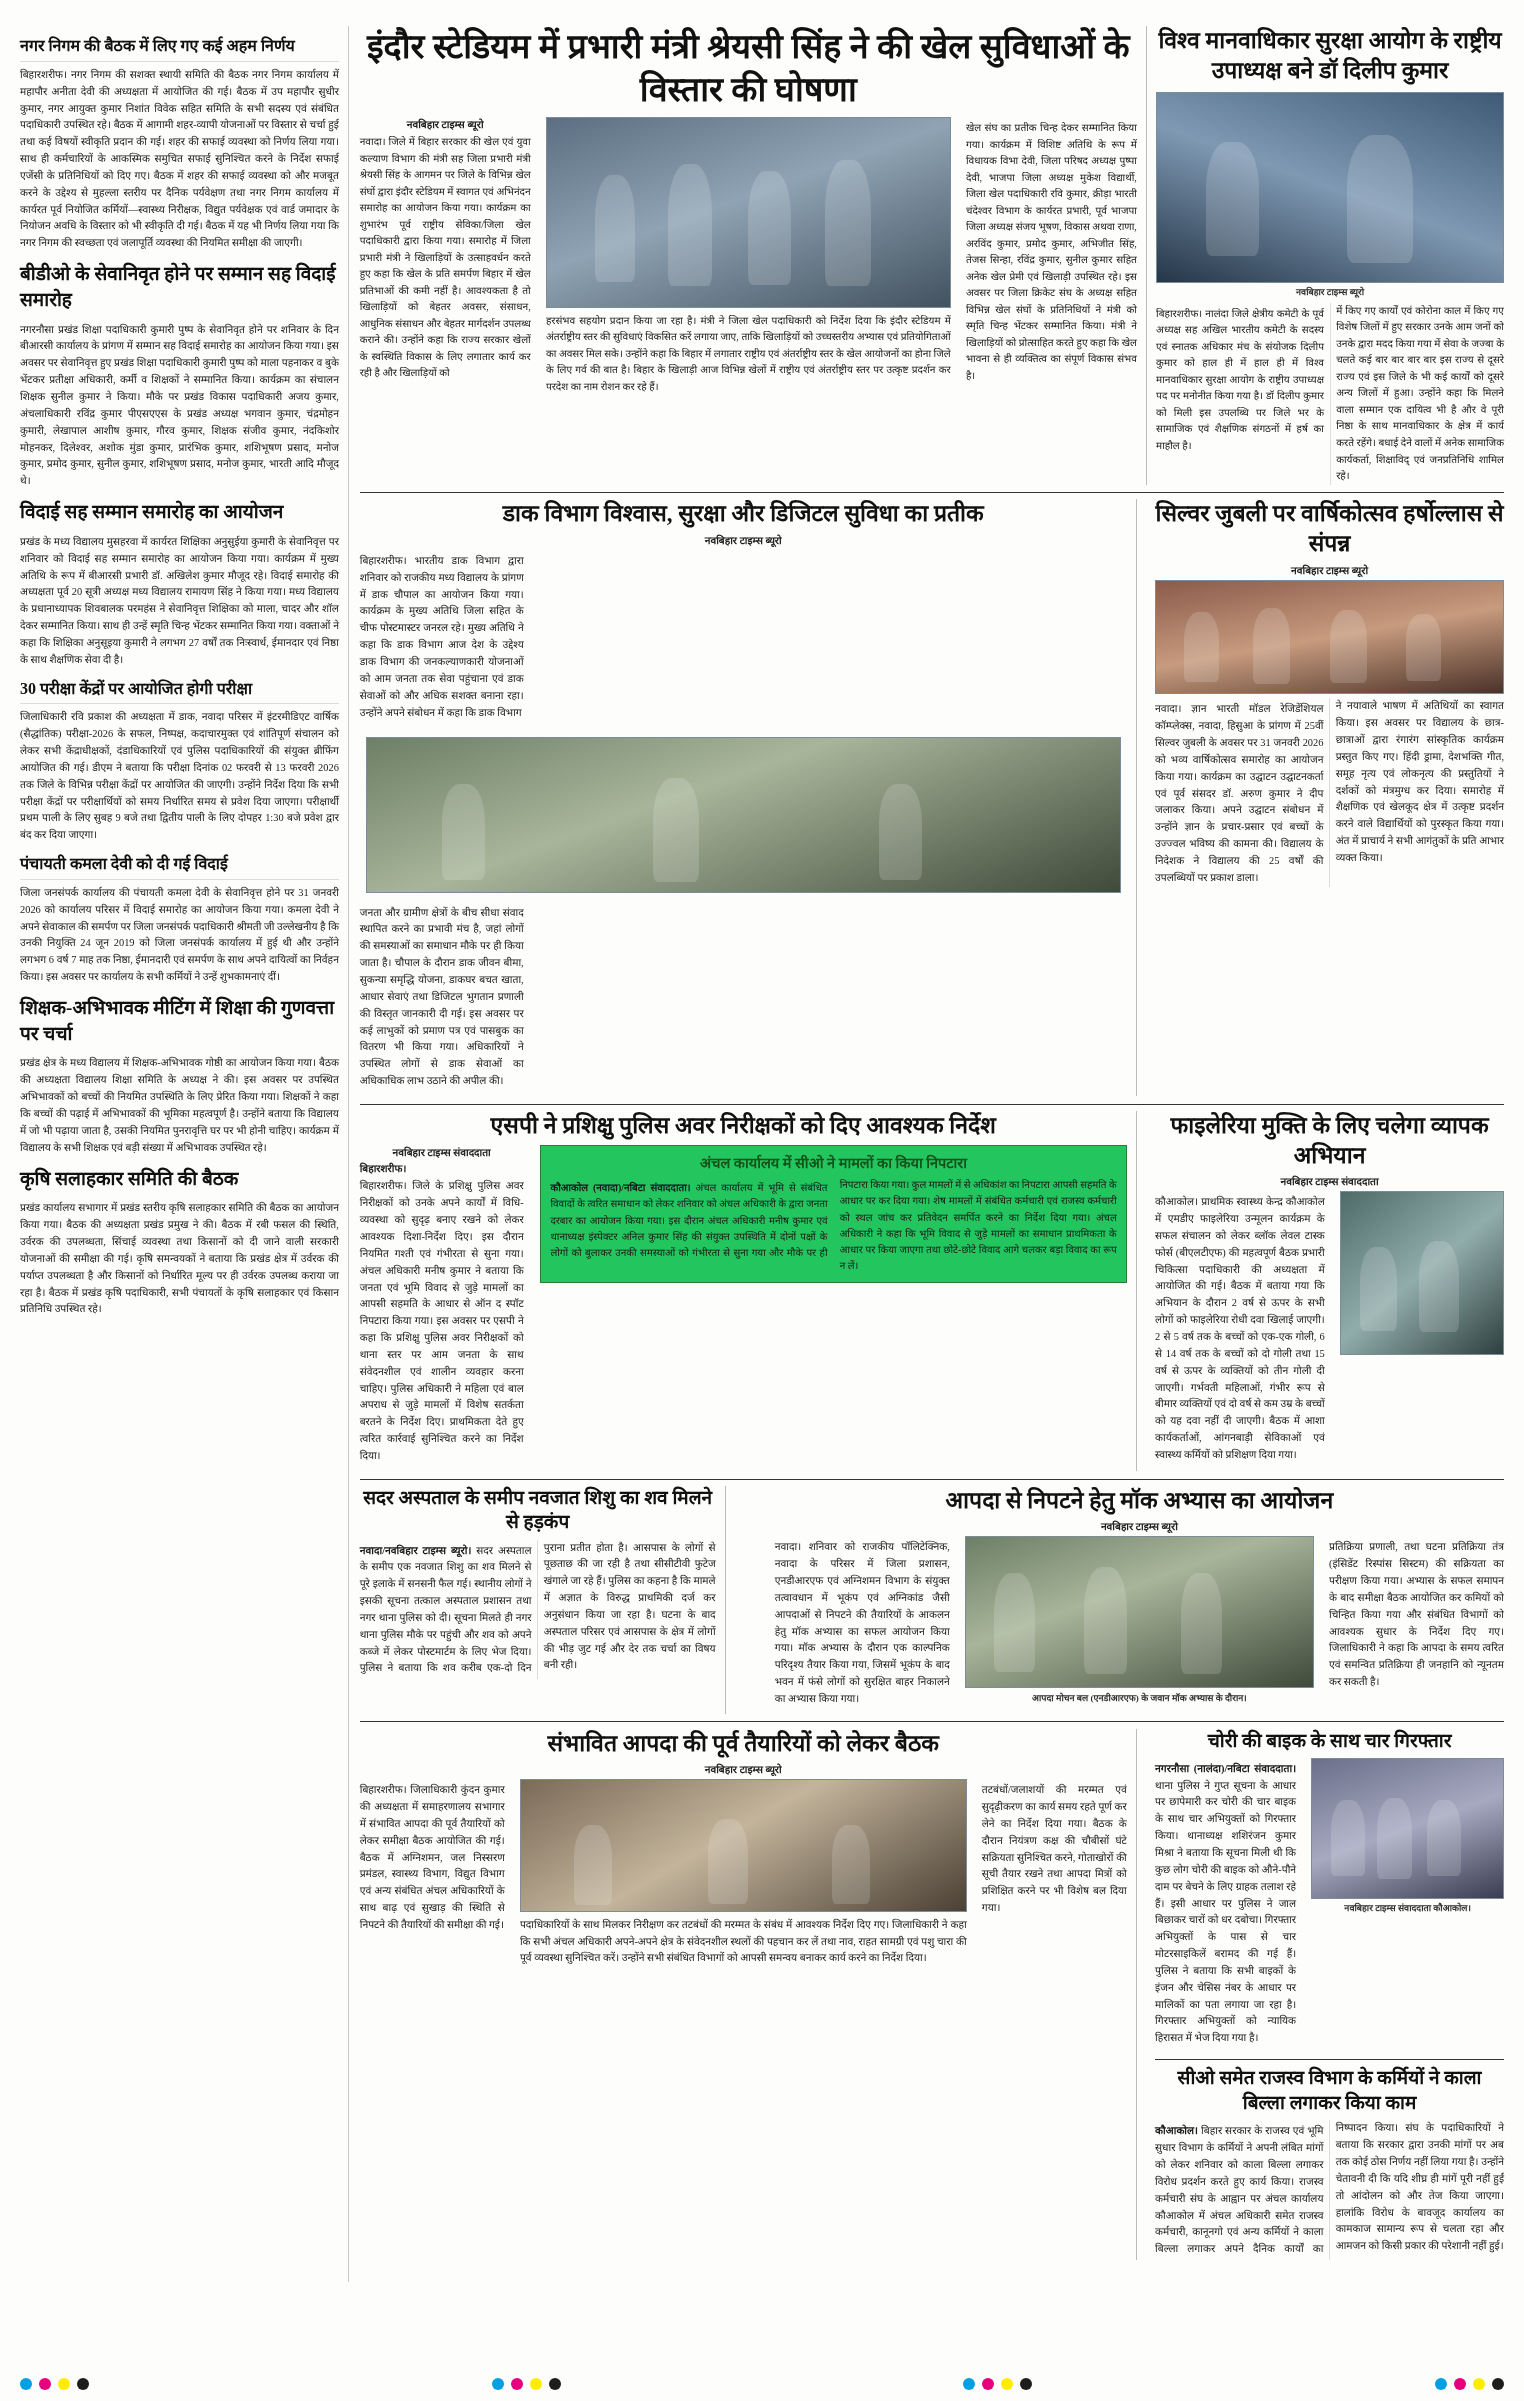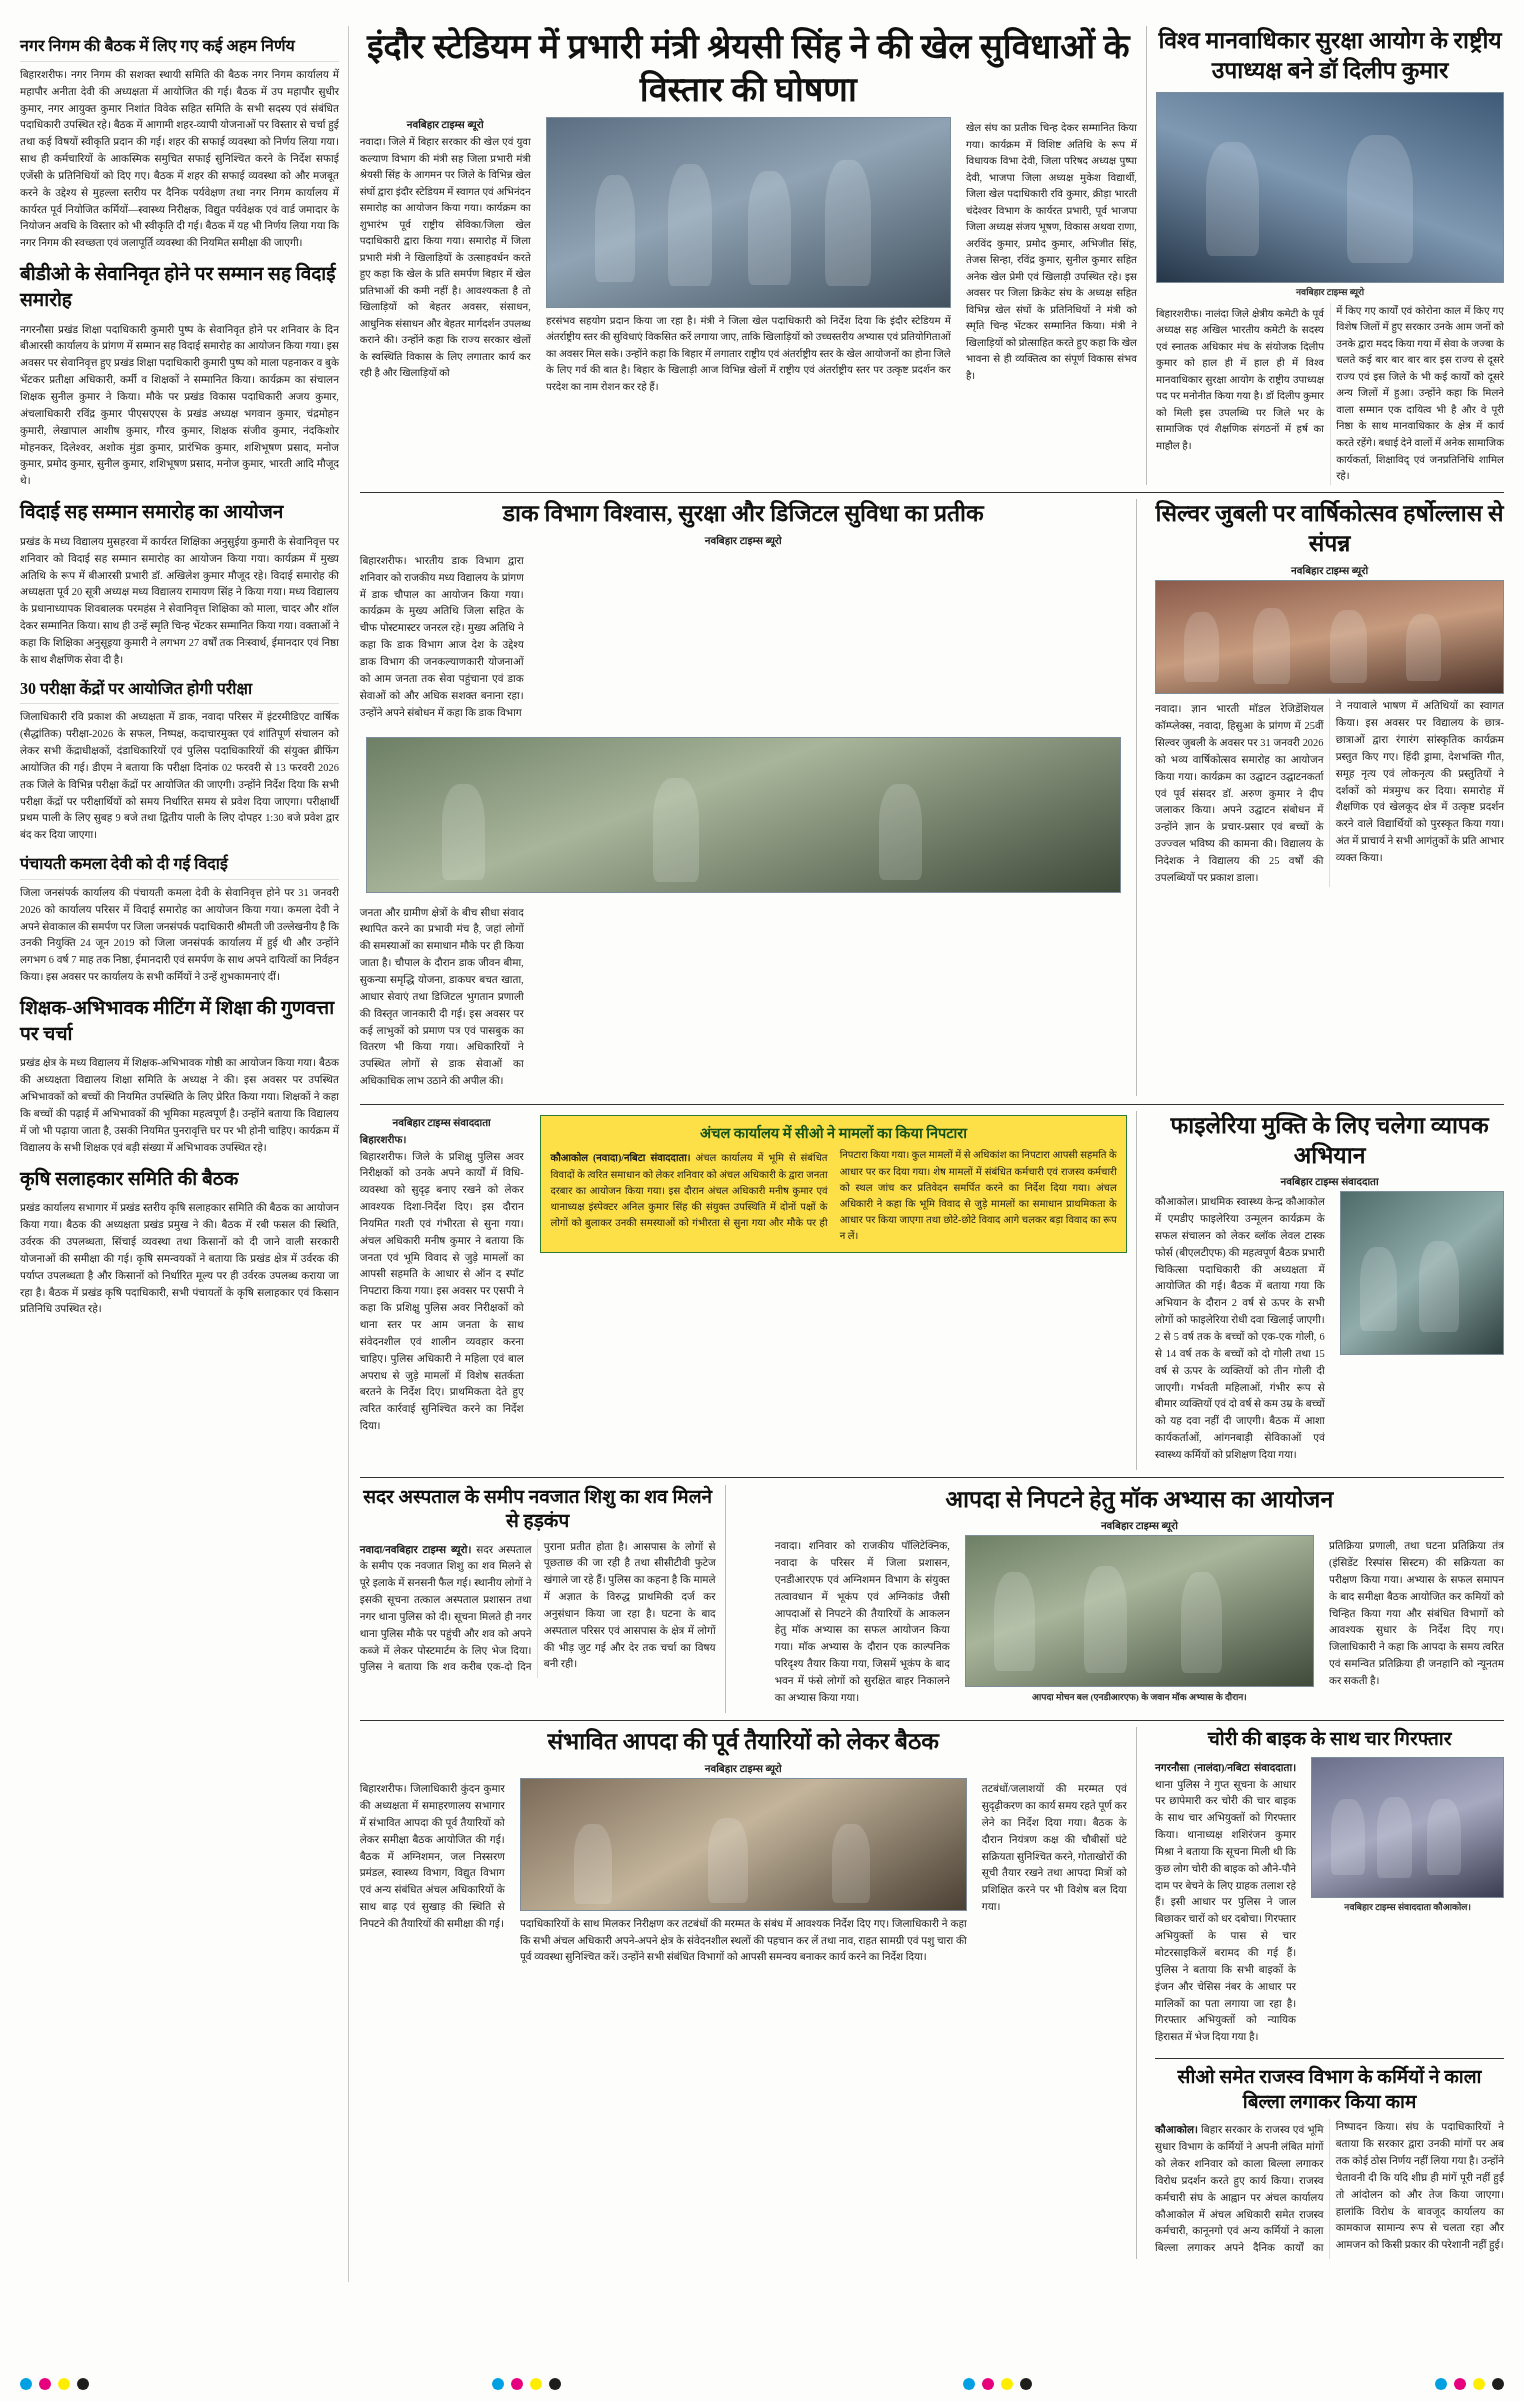--- a/index.html
+++ b/index.html
@@ -194,21 +194,21 @@
   .ph-g { background: linear-gradient(160deg,#6b6f8a 0%, #a6a9c0 50%, #3b3e52 100%); }
 
   .photo .figure {
     position: absolute;
     background: rgba(255,255,255,0.16);
     border-radius: 40% 40% 10% 10%;
   }
 
   .greenbox {
     border: 1.5px solid #2f7a34;
-    background: #fde047;
+    background: #22c55e;
     padding: 7.6px 9.1px;
   }
   .greenbox .gb-title {
     font-family: "Liberation Serif", serif;
     font-weight: bold;
     font-size: 14.5px;
     text-align: center;
     color: #14521a;
     line-height: 1.3;
     margin-bottom: 4.6px;
@@ -369,20 +369,21 @@
           <div class="cols2" style="margin-top:4.6px;">
             <div class="body-text">नवादा। ज्ञान भारती मॉडल रेजिडेंशियल कॉम्प्लेक्स, नवादा, हिसुआ के प्रांगण में 25वीं सिल्वर जुबली के अवसर पर 31 जनवरी 2026 को भव्य वार्षिकोत्सव समारोह का आयोजन किया गया। कार्यक्रम का उद्घाटन उद्घाटनकर्ता एवं पूर्व संसदर डॉ. अरुण कुमार ने दीप जलाकर किया। अपने उद्घाटन संबोधन में उन्होंने ज्ञान के प्रचार-प्रसार एवं बच्चों के उज्ज्वल भविष्य की कामना की। विद्यालय के निदेशक ने विद्यालय की 25 वर्षों की उपलब्धियों पर प्रकाश डाला।</div>
             <div class="body-text">ने नयावाले भाषण में अतिथियों का स्वागत किया। इस अवसर पर विद्यालय के छात्र-छात्राओं द्वारा रंगारंग सांस्कृतिक कार्यक्रम प्रस्तुत किए गए। हिंदी ड्रामा, देशभक्ति गीत, समूह नृत्य एवं लोकनृत्य की प्रस्तुतियों ने दर्शकों को मंत्रमुग्ध कर दिया। समारोह में शैक्षणिक एवं खेलकूद क्षेत्र में उत्कृष्ट प्रदर्शन करने वाले विद्यार्थियों को पुरस्कृत किया गया। अंत में प्राचार्य ने सभी आगंतुकों के प्रति आभार व्यक्त किया।</div>
           </div>
         </div>
       </div>
 
       <div class="flexrow sec rule-top" style="padding-top:6.1px;">
 
         <div style="flex:1 1 auto;padding-right:9.1px;border-right:1.5px solid #bbb;">
+          <div class="hl-l">एसपी ने प्रशिक्षु पुलिस अवर निरीक्षकों को दिए आवश्यक निर्देश</div>
           <div class="flexrow" style="margin-top:4.6px;">
             <div style="width:164px;flex:0 0 164px;">
               <div class="lede-label">नवबिहार टाइम्स संवाददाता</div>
               <div class="lede-label" style="text-align:left;">बिहारशरीफ।</div>
               <div class="body-text">बिहारशरीफ। जिले के प्रशिक्षु पुलिस अवर निरीक्षकों को उनके अपने कार्यों में विधि-व्यवस्था को सुदृढ़ बनाए रखने को लेकर आवश्यक दिशा-निर्देश दिए। इस दौरान नियमित गश्ती एवं गंभीरता से सुना गया। अंचल अधिकारी मनीष कुमार ने बताया कि जनता एवं भूमि विवाद से जुड़े मामलों का आपसी सहमति के आधार से ऑन द स्पॉट निपटारा किया गया। इस अवसर पर एसपी ने कहा कि प्रशिक्षु पुलिस अवर निरीक्षकों को थाना स्तर पर आम जनता के साथ संवेदनशील एवं शालीन व्यवहार करना चाहिए। पुलिस अधिकारी ने महिला एवं बाल अपराध से जुड़े मामलों में विशेष सतर्कता बरतने के निर्देश दिए। प्राथमिकता देते हुए त्वरित कार्रवाई सुनिश्चित करने का निर्देश दिया।</div>
             </div>
             <div style="flex:1 1 auto;padding-left:7.6px;">
               <div class="greenbox">
                 <div class="gb-title">अंचल कार्यालय में सीओ ने मामलों का किया निपटारा</div>
                 <div class="cols2" style="column-rule:none;">

